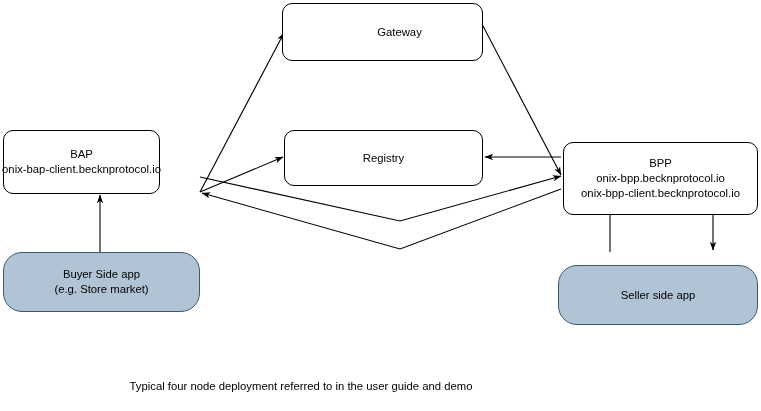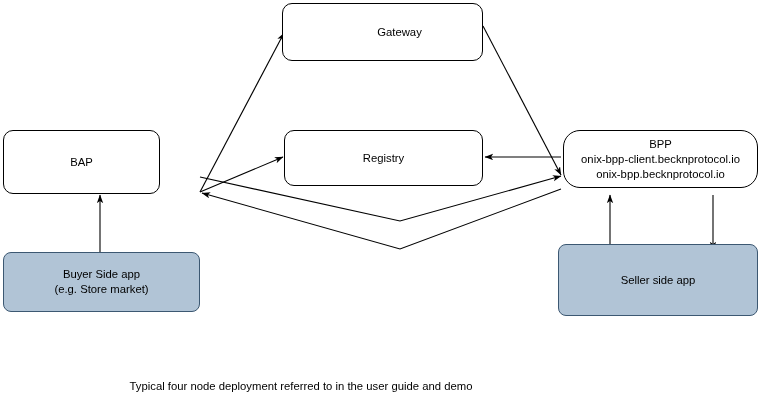--- a/index.html
+++ b/index.html
@@ -40,21 +40,21 @@
   }
   .node .line {
     font-size: 11.3px;
     line-height: 15px;
     white-space: nowrap;
     color: #000000;
   }
   .node.app {
     background: #b1c4d6;
     border: 1.4px solid #3c5872;
-    border-radius: 8px;
+    border-radius: 19px;
   }
   .node.app .line {
     font-size: 11.3px;
   }
   .caption {
     position: absolute;
     left: 0;
     top: 380px;
     width: 602px;
     text-align: center;
@@ -85,33 +85,34 @@
         <polyline points="713,195 713,250" fill="none" stroke="#000000" stroke-width="1.1" marker-end="url(#arrowhead)"></polyline>
       </g>
   </svg>
 
   <div id="nodes-layer">
       <div class="node" style="left: 282px; top: 3px; width: 201px; height: 58px; padding-left: 34px;">
         <div class="line">Gateway</div>
       </div>
       <div class="node" style="left: 3px; top: 130px; width: 157px; height: 64px;">
         <div class="line">BAP</div>
+        <div class="line">onix-bap-client.becknprotocol.io</div>
       </div>
       <div class="node" style="left: 284px; top: 130px; width: 199px; height: 56px; gap: 21px;">
         <div class="line">Registry</div>
       </div>
-      <div class="node" style="left: 563px; top: 130px; width: 195px; height: 58px; border-radius: 17px;">
+      <div class="node" style="left: 563px; top: 142px; width: 195px; height: 73px;">
         <div class="line">BPP</div>
+        <div class="line">onix-bpp.becknprotocol.io</div>
         <div class="line">onix-bpp-client.becknprotocol.io</div>
-        <div class="line">onix-bpp.becknprotocol.io</div>
       </div>
       <div class="node app" style="left: 3px; top: 252px; width: 197px; height: 60px;">
         <div class="line">Buyer Side app</div>
         <div class="line">(e.g. Store market)</div>
       </div>
-      <div class="node app" style="left: 558px; top: 244px; width: 200px; height: 72px; gap: 24px;">
+      <div class="node app" style="left: 558px; top: 265px; width: 200px; height: 60px; gap: 24px;">
         <div class="line">Seller side app</div>
       </div>
     </div>
 
   <div class="caption">Typical four node deployment referred to in the user guide and demo</div>
 
 </div>
 
 </body></html>

